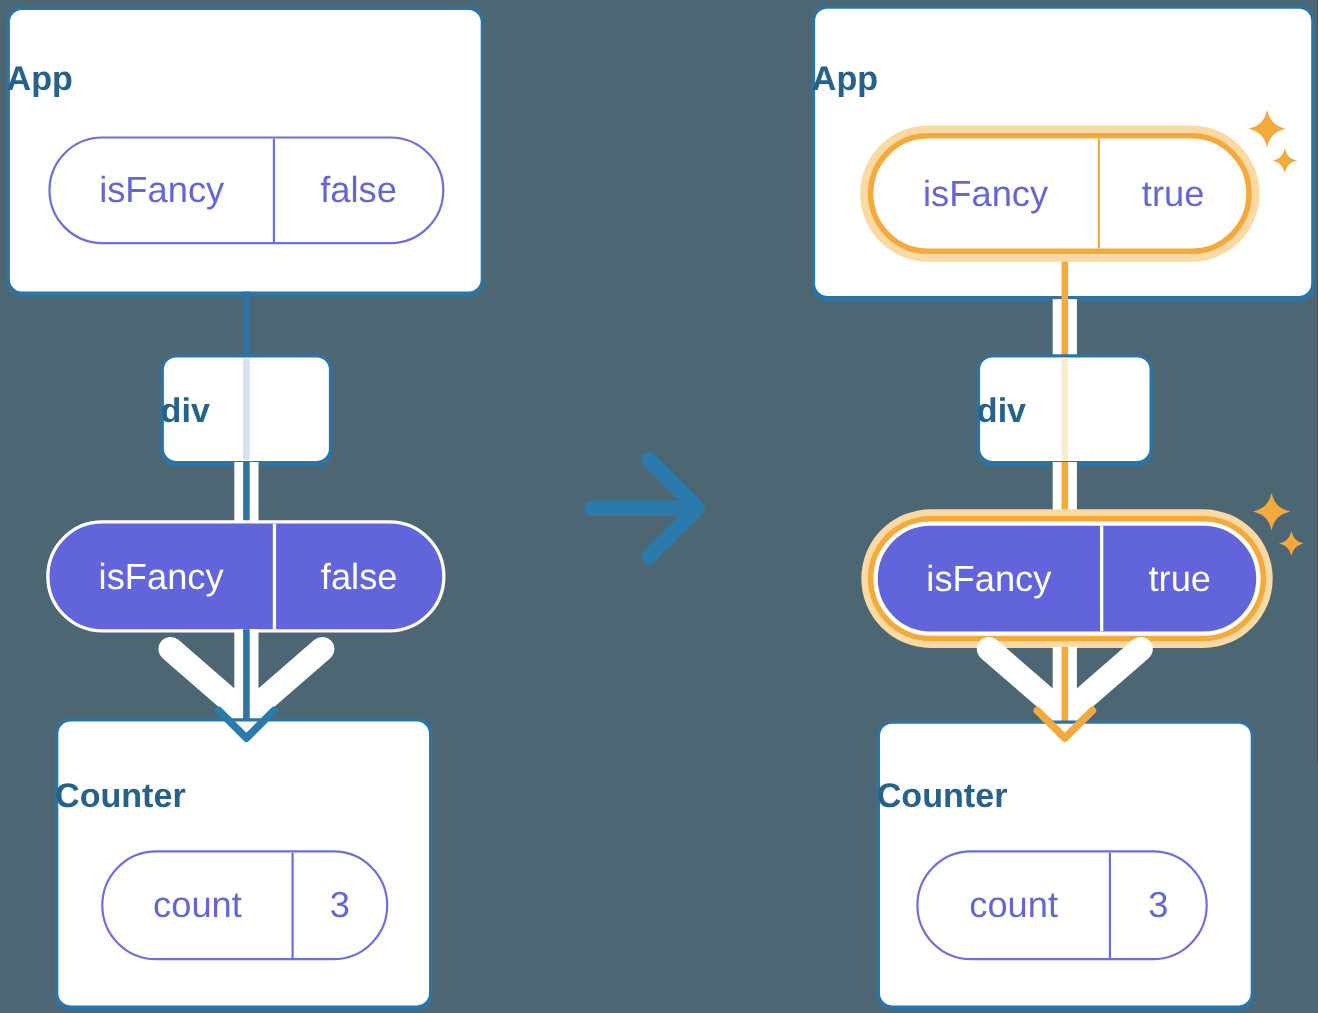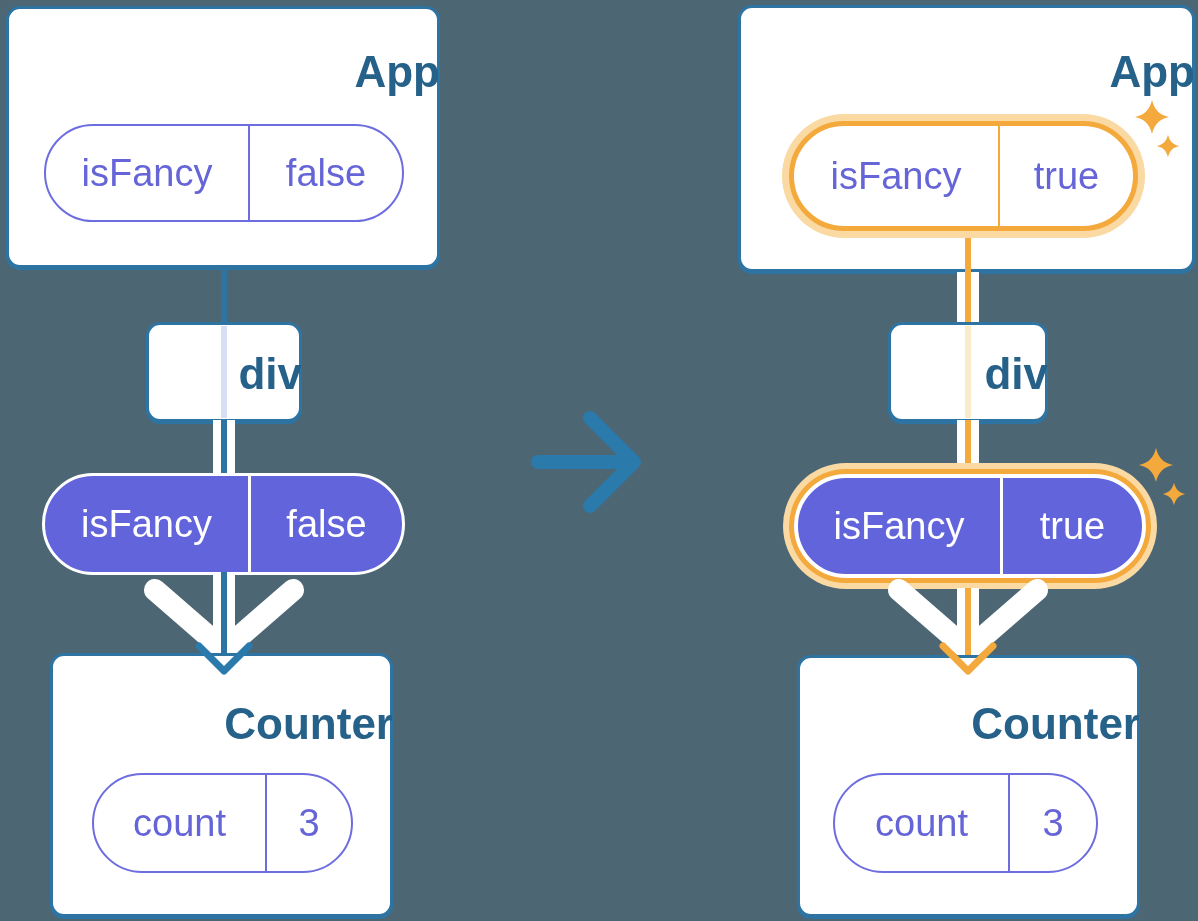--- a/index.html
+++ b/index.html
@@ -11,34 +11,34 @@
   }
 
   
   .card {
     position:absolute; background:#fff;
     border:3px solid var(--card_border,#2E74A3);
     box-shadow:0 2px 0 var(--card_border,#2E74A3);
     border-radius:14px;
   }
   .card-title {
-    position:absolute; text-align:right;
-    font-size:44px; font-weight:600; color:var(--title_text,#26618A);
+    position:absolute; text-align:left;
+    font-size:31px; font-weight:600; color:var(--title_text,#26618A);
     line-height:44px;
   }
 
   
   .pill { position:absolute; display:flex; align-items:stretch; border-radius:60px; overflow:hidden; }
   .pill-outline { background:#fff; border:2px solid var(--purple_border,#6D6DE0); }
   .pill-outline .cell { color:var(--purple_text,#6565D8); }
   .pill-outline .cell + .cell { border-left:2px solid var(--purple_border,#6D6DE0); }
   .pill-filled { background:var(--indigo_fill,#6164DA); border:3px solid #fff; }
   .pill-filled .cell { color:#fff; }
   .pill-filled .cell + .cell { border-left:3px solid #fff; }
-  .cell { display:flex; align-items:center; justify-content:center; font-size:38px; }
+  .cell { display:flex; align-items:center; justify-content:center; font-size:33px; }
   .cell.bold { font-weight:400; }
 
   
   .pill-glow-outline {
     background:#fff; border:5px solid var(--highlight_orange,#F3A93C); border-radius:61px;
     box-shadow:0 0 0 7px var(--orange_glow,#FAD9A2);
   }
   .pill-glow-outline .cell { color:var(--purple_text,#6565D8); }
   .pill-glow-outline .cell + .cell { border-left:2px solid var(--highlight_orange,#F3A93C); }
   .pill-glow-filled {

